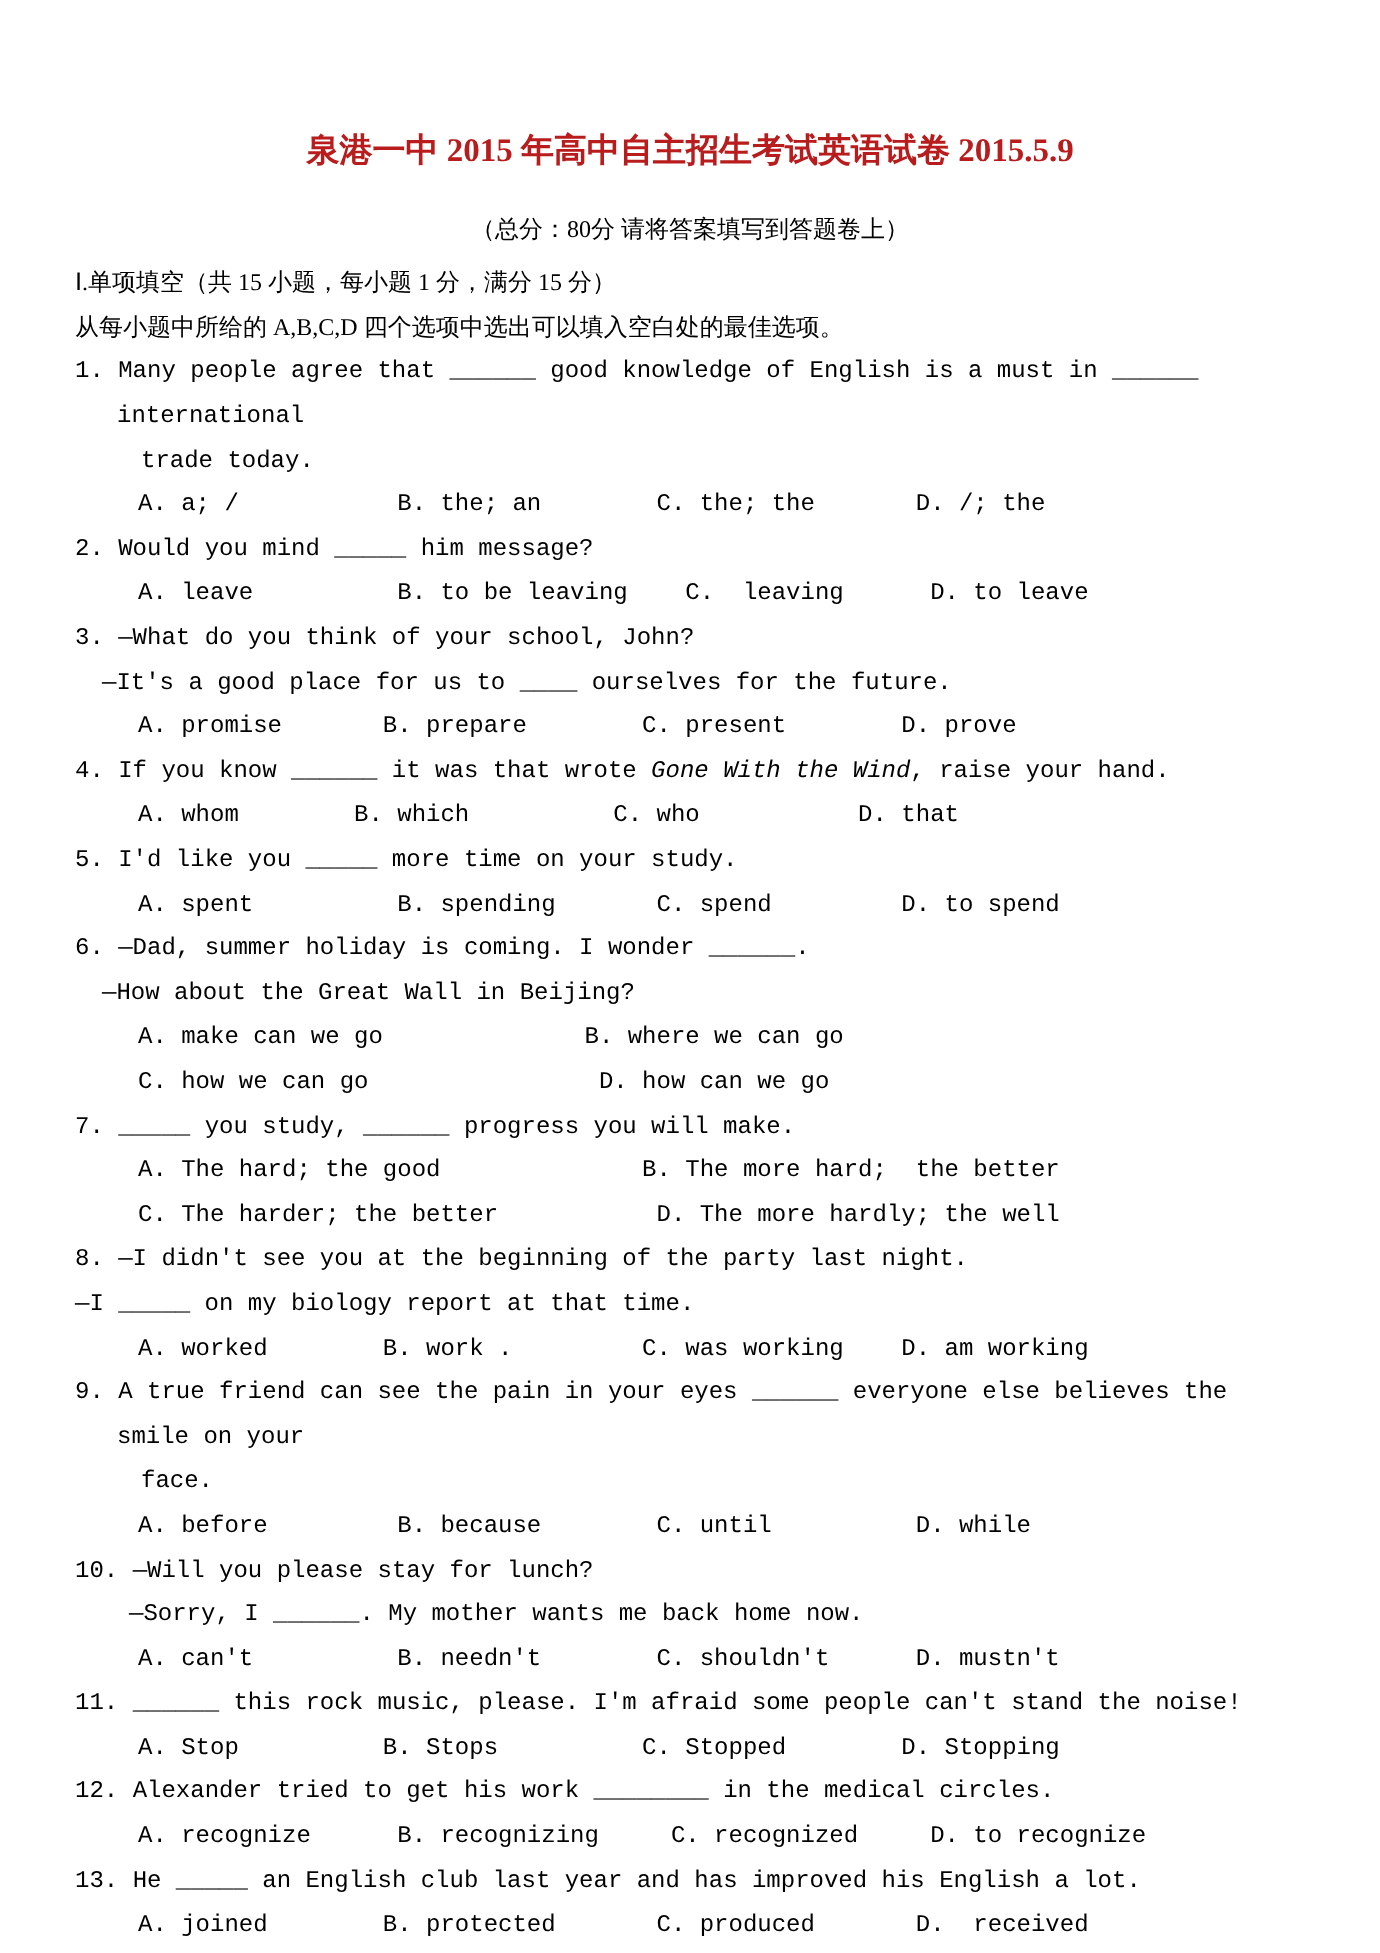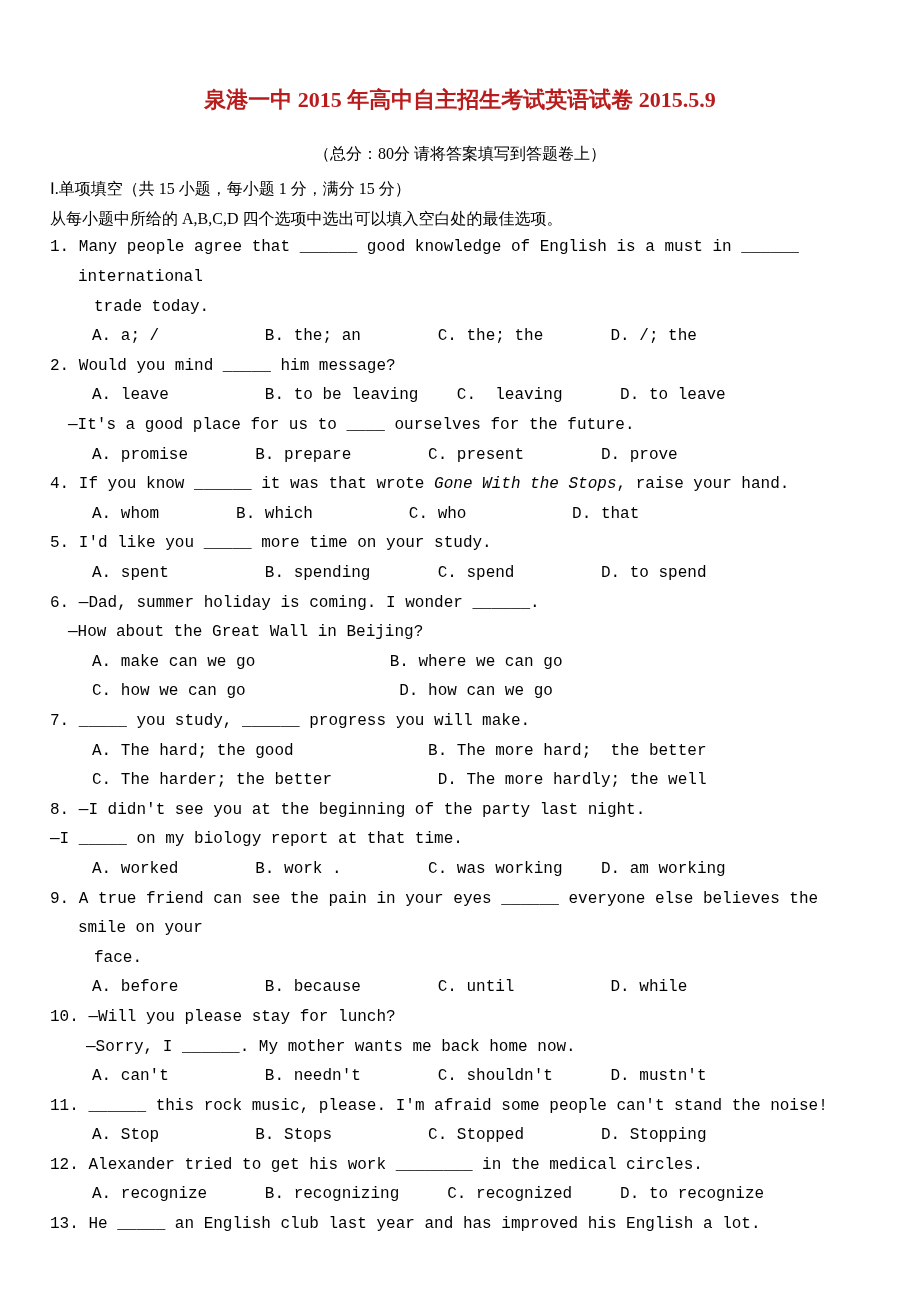--- a/index.html
+++ b/index.html
@@ -70,26 +70,27 @@
   <div class="q-cont">trade today.</div>
   <div class="options">A. a; /           B. the; an        C. the; the       D. /; the</div>
 </div>
 
 <div class="question">
   <div class="q-line"><span>2.</span> <span>Would you mind _____ him message?</span></div>
   <div class="options">A. leave          B. to be leaving    C.  leaving      D. to leave</div>
 </div>
 
 <div class="question">
+  <div class="q-line"><span>3.</span> <span>—What do you think of your school, John?</span></div>
   <div class="q-sub">—It's a good place for us to ____ ourselves for the future.</div>
   <div class="options">A. promise       B. prepare        C. present        D. prove</div>
 </div>
 
 <div class="question">
-  <div class="q-line"><span>4.</span> <span>If you know ______ it was that wrote </span><span class="italic">Gone With the Stops</span><span>, raise your hand.</span></div>
+  <div class="q-line"><span>4.</span> <span>If you know ______ it was that wrote </span><span class="italic">Gone With the Wind</span><span>, raise your hand.</span></div>
   <div class="options">A. whom        B. which          C. who           D. that</div>
 </div>
 
 <div class="question">
   <div class="q-line"><span>5.</span> <span>I'd like you _____ more time on your study.</span></div>
   <div class="options">A. spent          B. spending       C. spend         D. to spend</div>
 </div>
 
 <div class="question">
   <div class="q-line"><span>6.</span> <span>—Dad, summer holiday is coming. I wonder ______.</span></div>
@@ -127,18 +128,19 @@
   <div class="options">A. Stop          B. Stops          C. Stopped        D. Stopping</div>
 </div>
 
 <div class="question">
   <div class="q-line"><span>12.</span> <span>Alexander tried to get his work ________ in the medical circles.</span></div>
   <div class="options">A. recognize      B. recognizing     C. recognized     D. to recognize</div>
 </div>
 
 <div class="question">
   <div class="q-line"><span>13.</span> <span>He _____ an English club last year and has improved his English a lot.</span></div>
+  <div class="options">A. joined        B. protected       C. produced       D.  received</div>
 </div>
 
 <div class="question">
   <div class="q-line"> </div>
 
 </div>
 
 </body></html>

